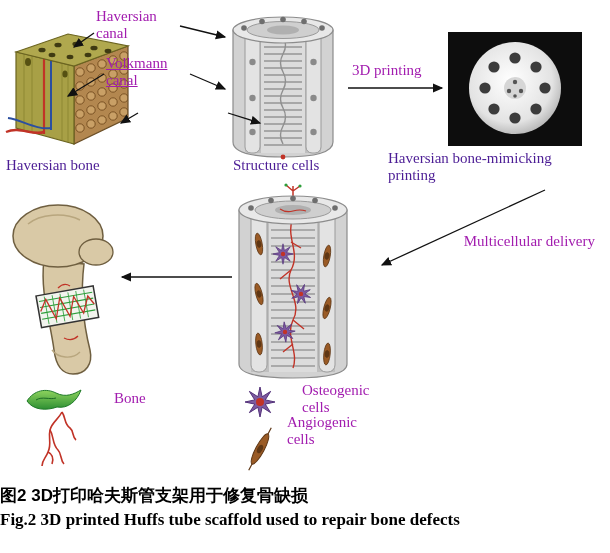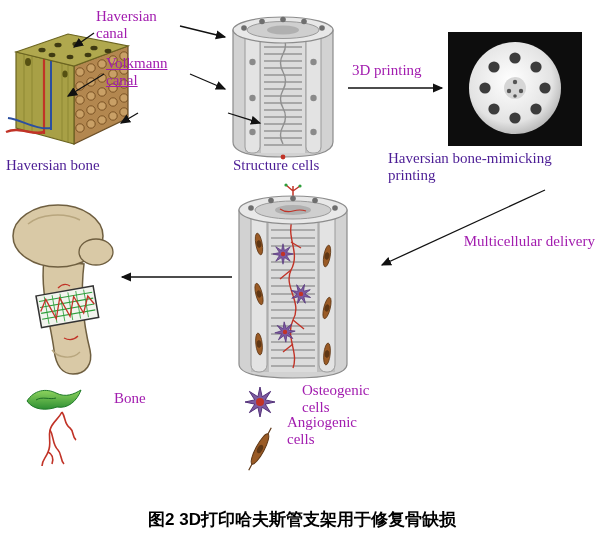--- a/index.html
+++ b/index.html
@@ -1,21 +1,21 @@
 <!DOCTYPE html>
 <html><head>
 <meta charset="utf-8">
 <style>
   html,body{margin:0;padding:0;background:#fff;}
   .canvas{position:relative;width:610px;height:553px;background:#fff;overflow:hidden;
           font-family:"Liberation Serif",serif;color:#000;}
   .abs{position:absolute;}
   .lbl{position:absolute;font-family:"Liberation Serif",serif;font-size:15px;line-height:1.12;color:#a21caf;}
   .cap{position:absolute;font-family:"Liberation Serif",serif;font-size:15px;color:#4c1d95;}
-  .figcap{position:absolute;left:0;width:604px;text-align:center;font-weight:700;margin-top:24px;}
+  .figcap{position:absolute;left:0;width:604px;font-weight:700;}
   .figcap.zh{top:484px;font-size:17px;font-family:"Liberation Sans",sans-serif;}
   .figcap.en{top:510px;font-size:17px;font-family:"Liberation Serif",serif;}
   svg{display:block;}
 </style>
 </head>
 <body>
 
 <div class="canvas">
 
   <div class="abs" style="left:4px;top:22px;">
@@ -363,14 +363,15 @@
       <line x1="190" y1="74" x2="225" y2="89" marker-end="url(#ah)"></line>
       <line x1="138" y1="113" x2="121" y2="123" marker-end="url(#ah)"></line>
       <line x1="228" y1="113" x2="260" y2="123" marker-end="url(#ah)"></line>
       <line x1="348" y1="88" x2="442" y2="88" marker-end="url(#ah)"></line>
       <line x1="545" y1="190" x2="382" y2="265" marker-end="url(#ah)"></line>
       <line x1="232" y1="277" x2="122" y2="277" marker-end="url(#ah)"></line>
     </g>
   </svg>
 
   <div class="figcap zh">图2 3D打印哈夫斯管支架用于修复骨缺损</div>
+  <div class="figcap en">Fig.2 3D printed Huffs tube scaffold used to repair bone defects</div>
 
 </div>
 
 </body></html>

